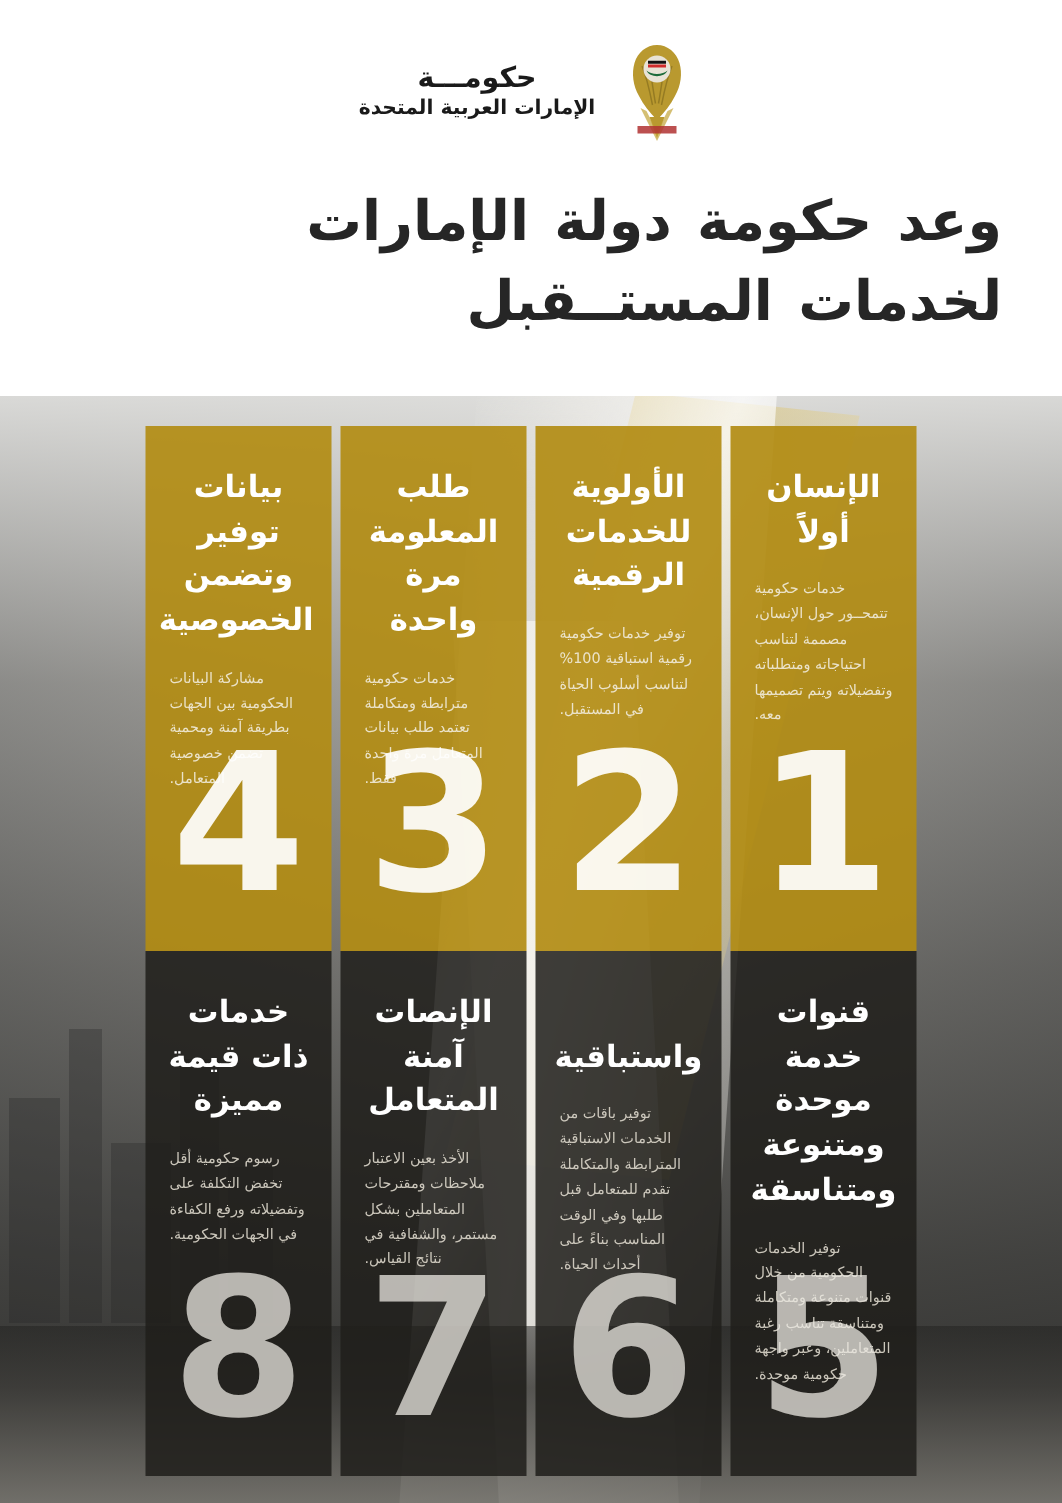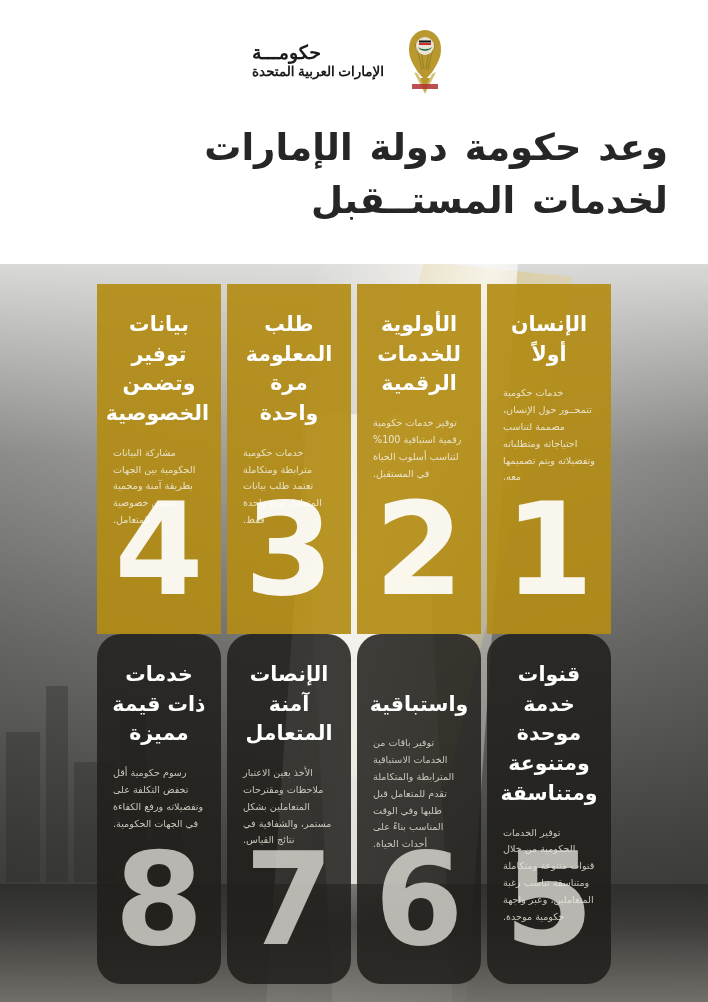--- a/index.html
+++ b/index.html
@@ -29,24 +29,23 @@
     justify-content: center;
     align-items: center;
     gap: 10px;
     padding-top: 26px;
   }
   .logo-emblem {
     width: 62px; height: 70px;
     position: relative;
   }
   .logo-text {
-    text-align: left;
+    text-align: center;
     line-height: 1.25;
     color: #1a1a1a;
-    font-family: Liberation Serif, serif;
   }
   .logo-text .l1 {
     font-size: 19px; font-weight: bold; letter-spacing: 0.5px;
   }
   .logo-text .l2 {
     font-size: 13.5px; font-weight: bold;
   }
 
   .main-title {
     margin-top: 26px;
@@ -123,21 +122,21 @@
     column-gap: 6px;
     row-gap: 0px;
     z-index: 3;
   }
   .card {
     position: relative;
     padding: 26px 12px 0 12px;
     overflow: hidden;
   }
   .card.gold { background: rgba(178,140,20,0.92); }
-  .card.dark { background: rgba(32,30,27,0.86); border-radius: 24px; }
+  .card.dark { background: rgba(32,30,27,0.86); }
 
   .card h3 {
     color: #ffffff;
     font-size: 20.5px;
     font-weight: bold;
     line-height: 1.45;
     text-align: center;
     margin-bottom: 16px;
     letter-spacing: 0.2px;
   }

